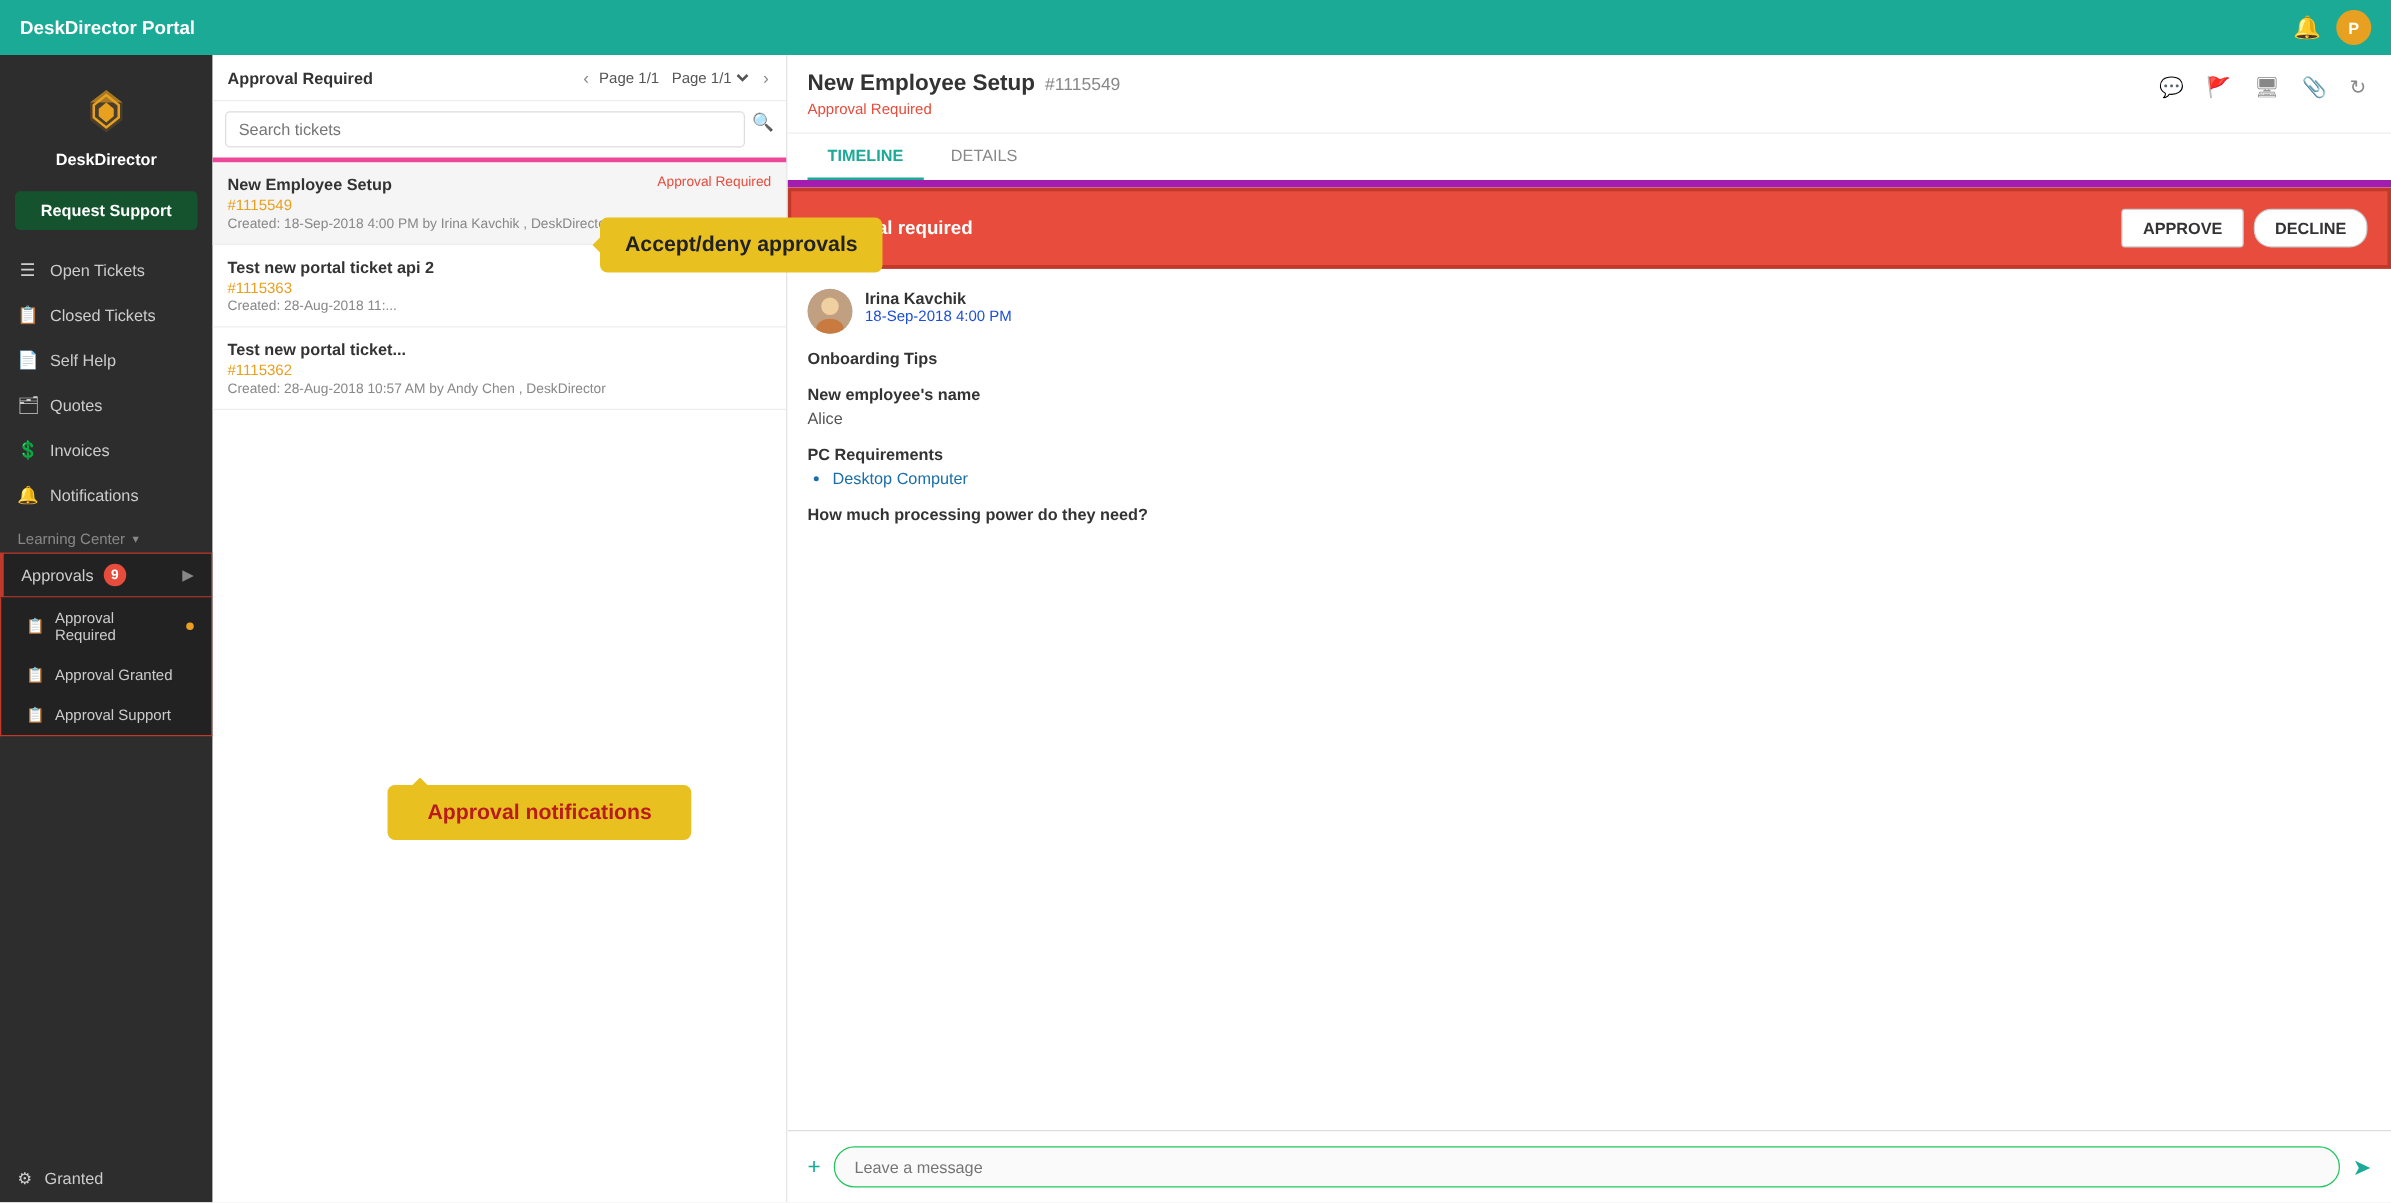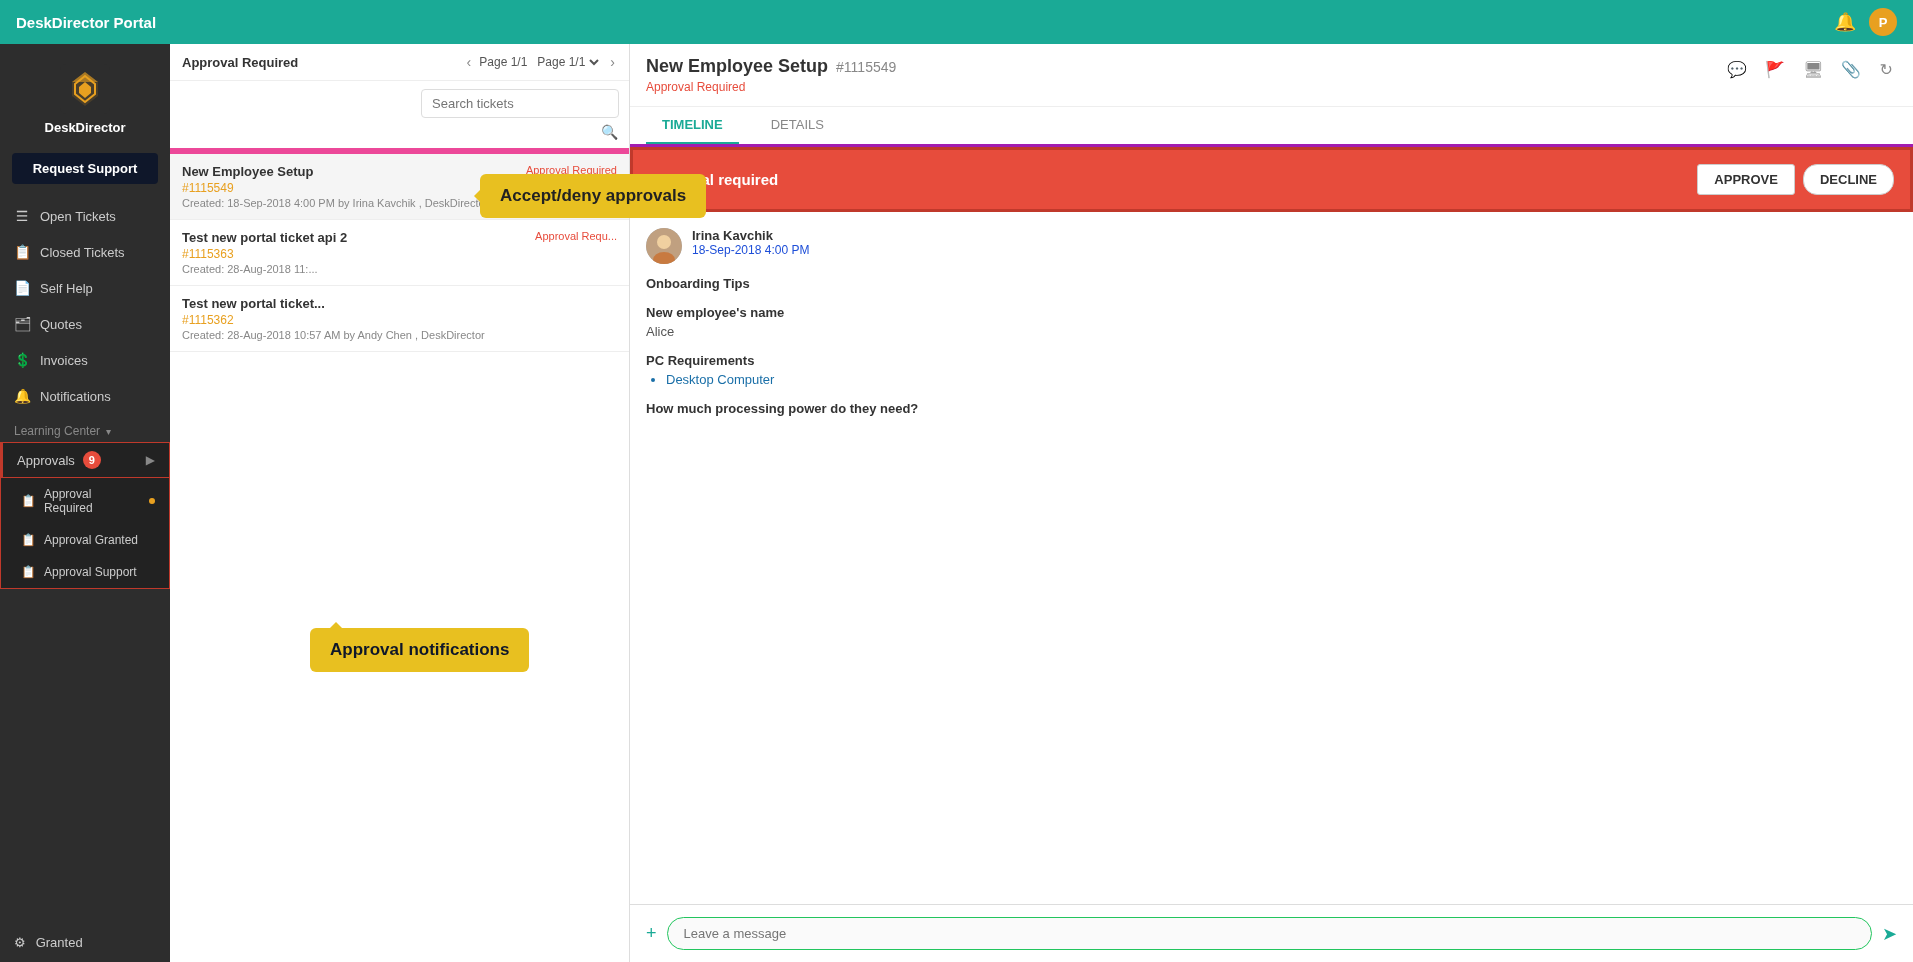--- a/index.html
+++ b/index.html
@@ -41,21 +41,21 @@
     .sidebar-logo {
       display: flex; flex-direction: column; align-items: center; padding: 20px 10px 14px;
     }
     .sidebar-logo-icon {
       width: 50px; height: 50px; margin-bottom: 6px;
     }
     .sidebar-logo-text { color: white; font-size: 13px; font-weight: 600; }
 
     .sidebar-btn {
       margin: 4px 12px 14px;
-      background: #0f172a;
+      background: #14532d;
       color: white;
       border: none;
       border-radius: 4px;
       padding: 8px 0;
       font-size: 13px;
       font-weight: 600;
       cursor: pointer;
       text-align: center;
     }
 
@@ -118,22 +118,22 @@
       border-bottom: 1px solid #eee;
       font-size: 13px; color: #555;
     }
     .ticket-list-header-title { font-size: 13px; font-weight: 600; color: #333; }
     .pagination { display: flex; align-items: center; gap: 6px; font-size: 12px; color: #555; }
     .pagination-btn { background: none; border: none; cursor: pointer; font-size: 14px; color: #888; padding: 0 2px; }
     .pagination-select { font-size: 12px; border: none; background: none; cursor: pointer; color: #555; }
 
     .search-bar {
       padding: 8px 10px;
-      border-bottom: 6px solid #ec4899;
-      display: flex; align-items: flex-end; gap: 6px; flex-direction: column;
+      border-bottom: 4px solid #ec4899;
+      display: flex; align-items: flex-start; gap: 6px;
     }
     .search-input {
       flex: 1; border: 1px solid #ddd; border-radius: 4px; padding: 6px 10px;
       font-size: 13px; color: #333; outline: none;
     }
     .search-icon { color: #888; font-size: 14px; }
 
     .ticket-item {
       padding: 10px 12px;
       border-bottom: 1px solid #eee;
@@ -159,22 +159,22 @@
       display: flex; align-items: flex-start; justify-content: space-between;
     }
     .ticket-detail-title-area {}
     .ticket-detail-title { font-size: 18px; font-weight: 600; color: #333; display: flex; align-items: center; gap: 8px; }
     .ticket-detail-ticket-num { font-size: 14px; color: #888; font-weight: 400; }
     .ticket-detail-status { font-size: 12px; color: #e74c3c; margin-top: 3px; }
     .ticket-detail-actions { display: flex; gap: 10px; align-items: center; }
     .detail-action-icon { font-size: 16px; color: #888; cursor: pointer; padding: 4px; }
 
     .ticket-detail-tabs {
-      display: flex; gap: 16px;
-      border-bottom: 3px solid #a21caf;
+      display: flex; gap: 6px;
+      border-bottom: 6px solid #a21caf;
       padding: 0 16px;
     }
     .detail-tab {
       padding: 10px 16px;
       font-size: 13px; color: #888;
       cursor: pointer; border-bottom: 2px solid transparent;
     }
     .detail-tab.active { color: #1aaa96; border-bottom-color: #1aaa96; font-weight: 600; }
 
     .ticket-detail-body {
@@ -243,22 +243,22 @@
       position: absolute;
       top: 130px; left: 310px;
       background: #e8c020; color: #222;
       padding: 12px 20px; border-radius: 6px;
       font-size: 17px; font-weight: 700;
       z-index: 100;
     }
     .callout-approvals {
       position: absolute;
       bottom: 290px; left: 140px;
-      background: #e8c020; color: #0f172a;
-      padding: 12px 20px; border-radius: 6px;
+      background: #e8c020; color: #b91c1c;
+      padding: 12px 32px; border-radius: 6px;
       font-size: 17px; font-weight: 700;
       z-index: 100;
     }
     .callout-arrow-left::before {
       content: '';
       position: absolute;
       left: -12px; top: 50%; transform: translateY(-50%);
       border: 6px solid transparent;
       border-right-color: #e8c020;
     }

